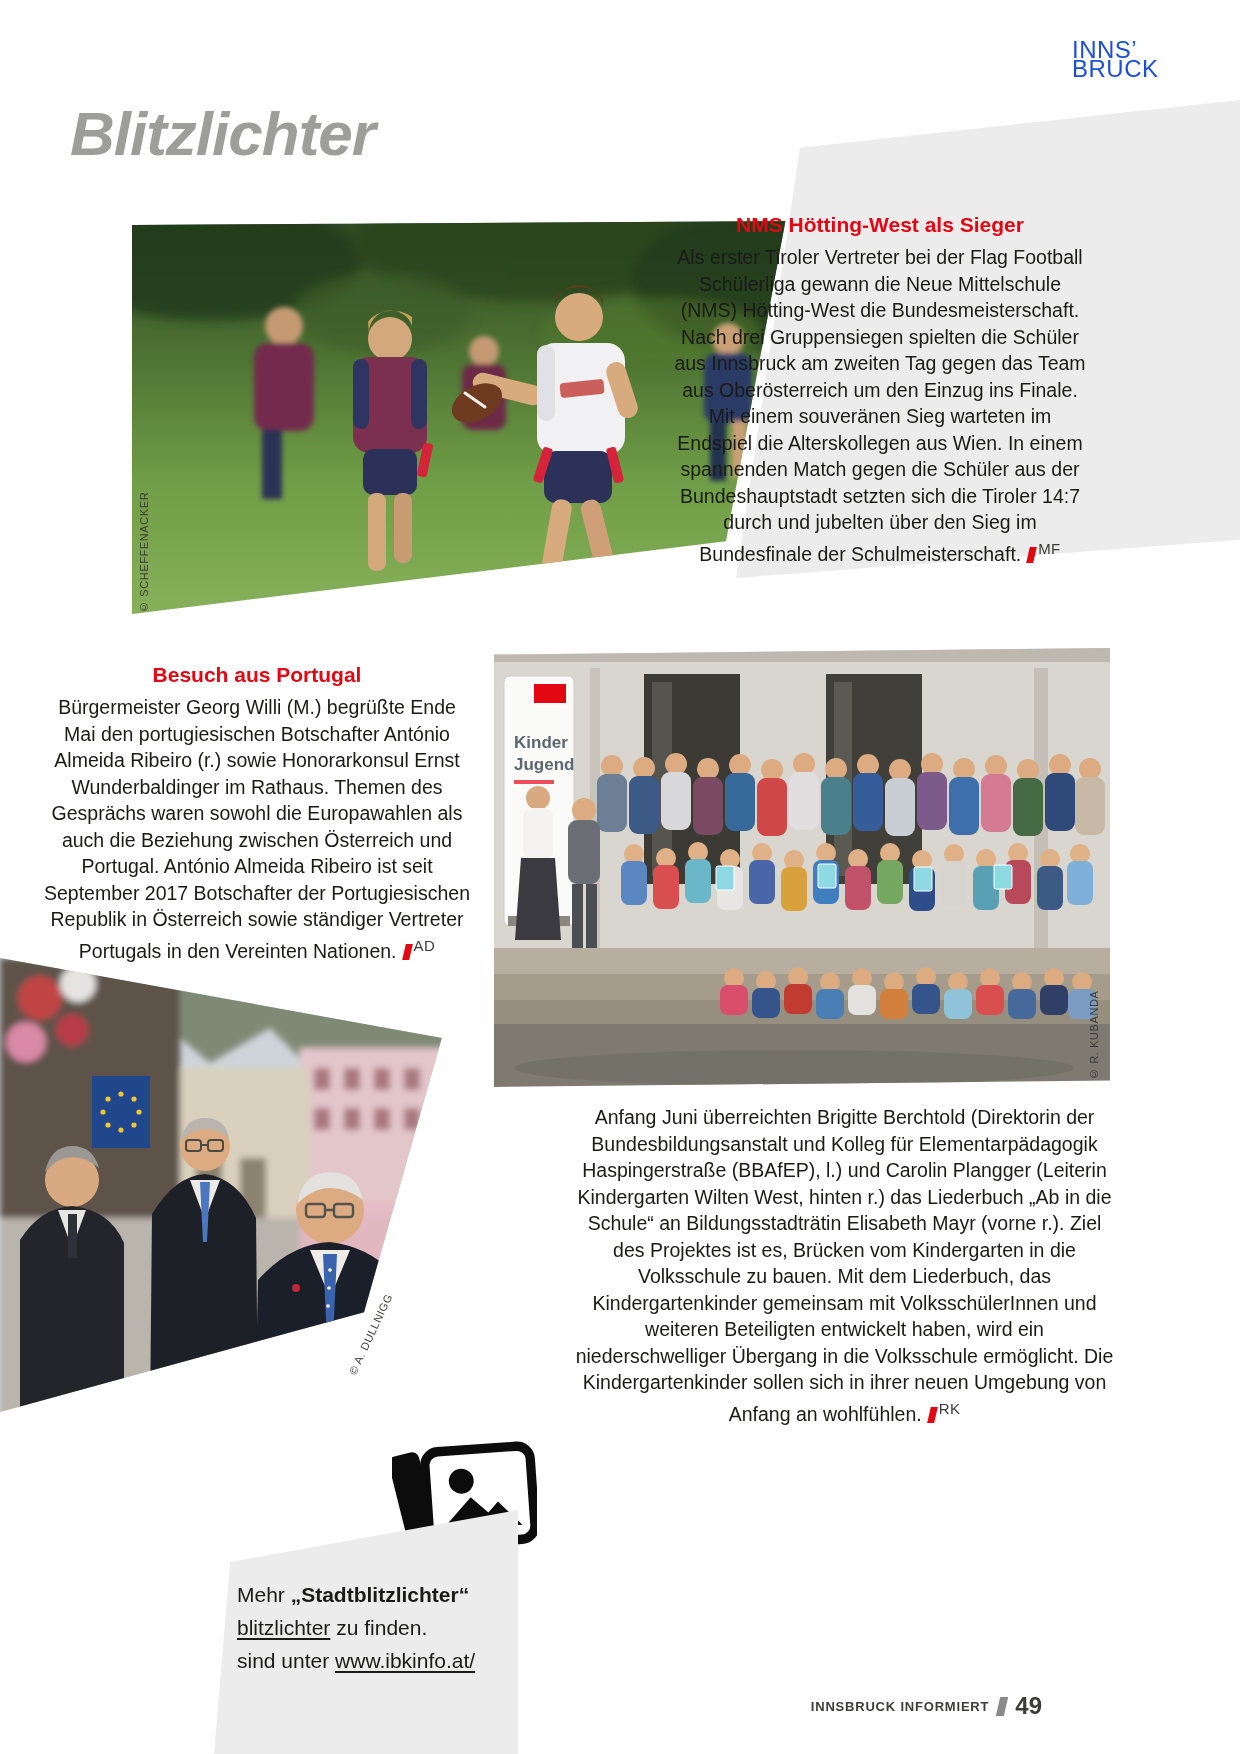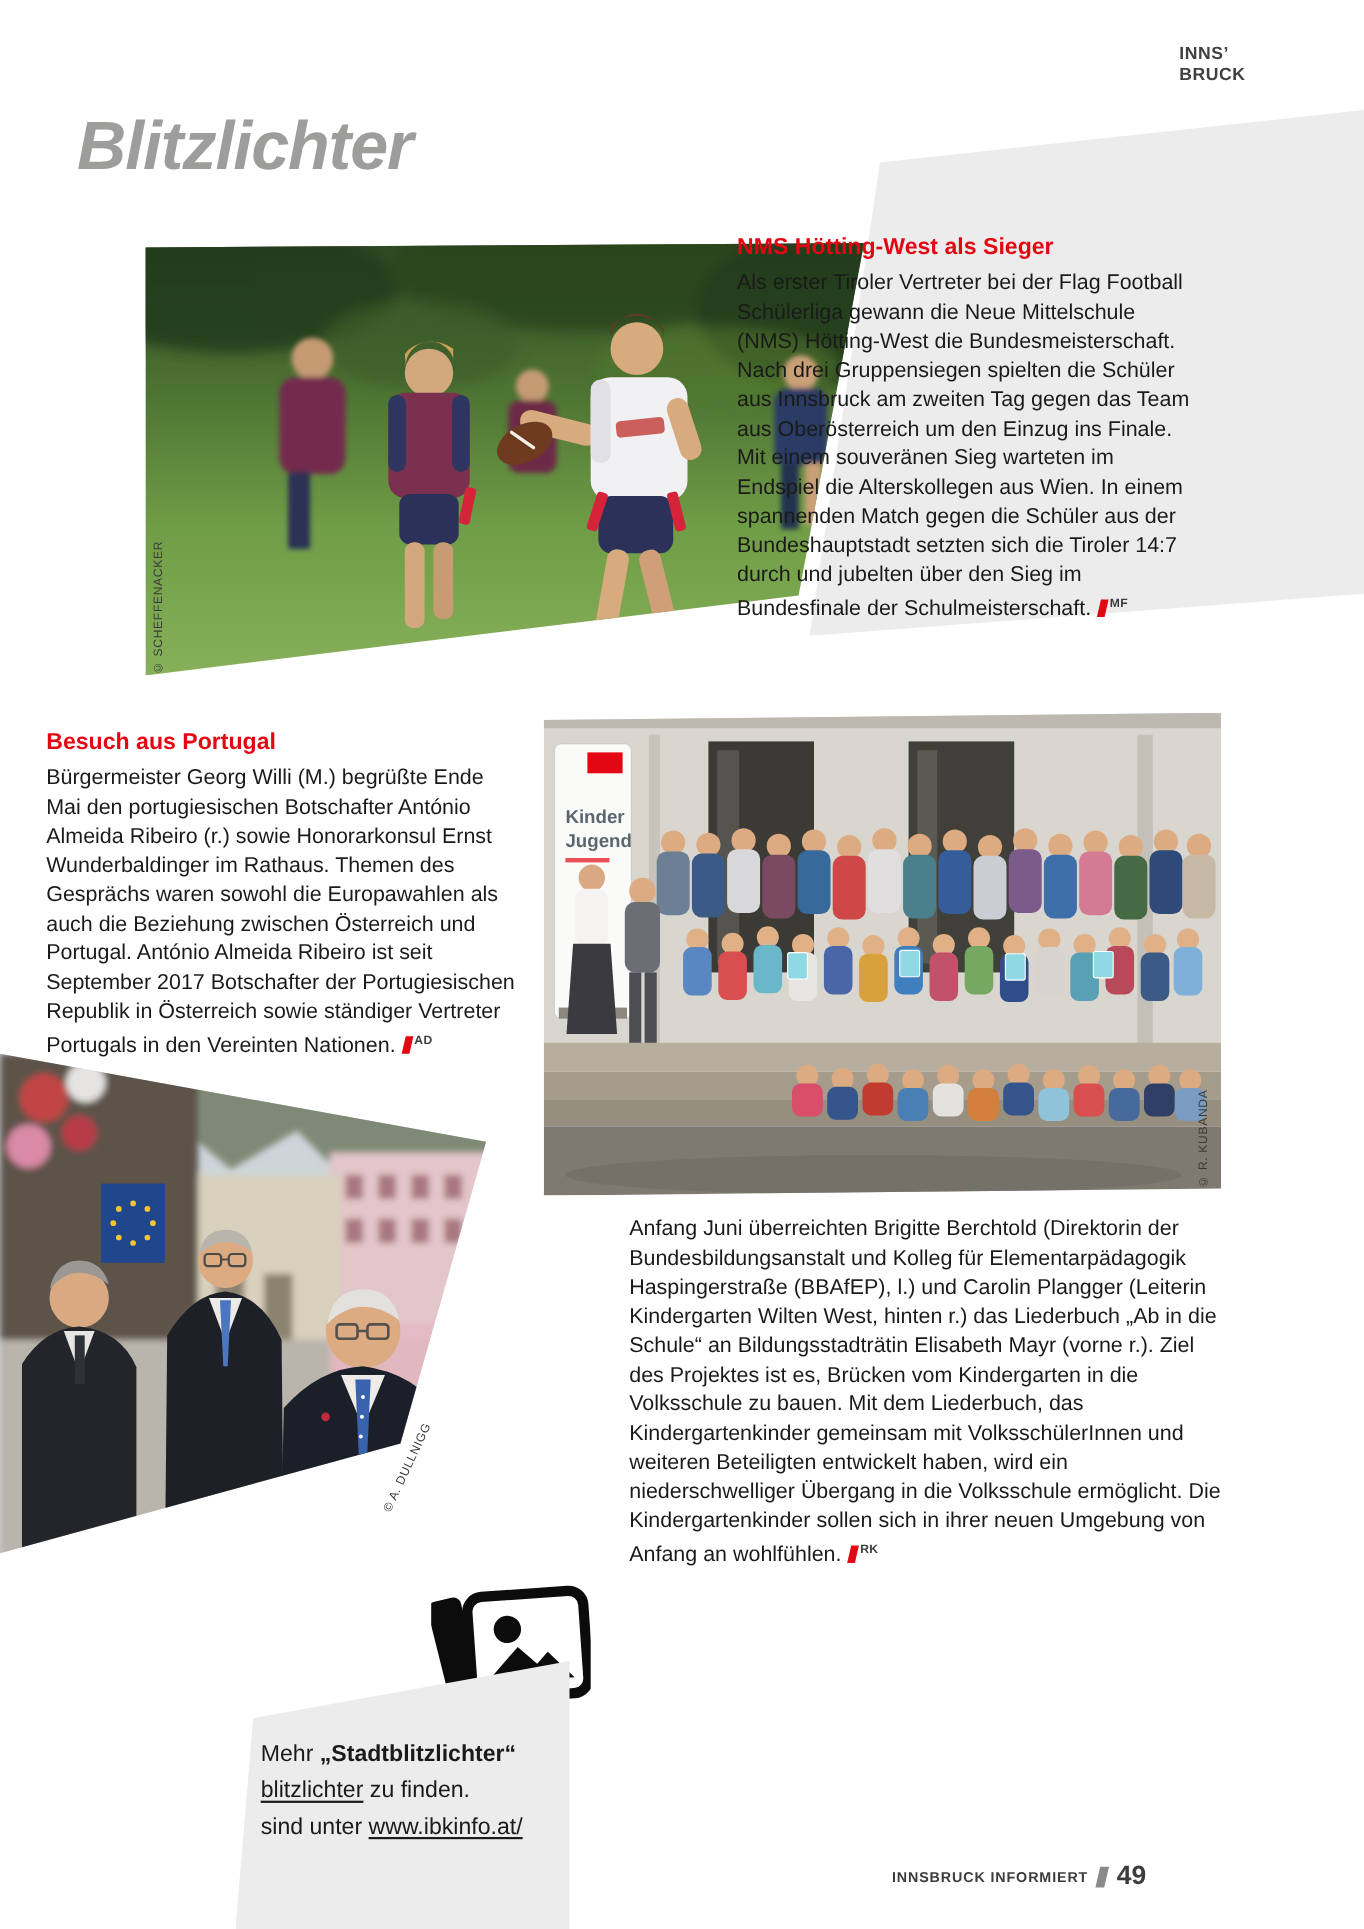--- a/index.html
+++ b/index.html
@@ -1,42 +1,42 @@
 <!DOCTYPE html>
 <html><head>
 <meta charset="utf-8">
 <style>
   html,body{margin:0;padding:0;background:#fff;}
   .page{position:relative;width:1240px;height:1754px;background:#ffffff;overflow:hidden;
         font-family:"Liberation Sans","DejaVu Sans",sans-serif;color:#1a1a18;}
 
   
-  .logo{position:absolute;left:1072px;top:40px;font-weight:700;font-size:16px;line-height:19px;
-        letter-spacing:.5px;color:#404040;}
+  .logo{position:absolute;left:1072px;top:40px;font-weight:400;font-size:24px;line-height:19px;
+        letter-spacing:.5px;color:#1d4ed8;}
   .page-title{position:absolute;left:70px;top:98px;font-size:62px;font-style:italic;font-weight:800;
         color:#9d9d9c;letter-spacing:-1px;}
 
   
   .graybox{position:absolute;background:#ececec;}
   #nms-bg{left:736px;top:100px;width:504px;height:478px;
         clip-path:polygon(12.7% 10%,100% 0,100% 92%,0 100%);}
   #promo-bg{left:214px;top:1510px;width:304px;height:244px;
         clip-path:polygon(5.3% 21.3%,100% 0,100% 100%,0 100%);}
 
   
-  .article{position:absolute;}
+  .article{position:absolute;text-align:center;}
   .article h2{margin:0 0 7px 0;font-size:21px;line-height:25px;font-weight:700;color:#e30613;}
   .article p{margin:0;font-size:19.5px;line-height:26.5px;color:#1a1a18;}
   #a-nms{left:670px;top:212px;width:420px;}
   #a-portugal{left:42px;top:662px;width:430px;}
   #a-lieder{left:572px;top:1104px;width:545px;}
 
   .mark{display:inline-block;width:7px;height:16px;background:#e30613;
         transform:skewX(-13deg);margin:0 3px 0 7px;vertical-align:-2px;}
-  .initials{font-size:11px;font-weight:700;color:#3c3c3b;vertical-align:7px;letter-spacing:.4px;}
+  .initials{font-size:15px;font-weight:400;color:#3c3c3b;vertical-align:7px;letter-spacing:.4px;}
 
   
   .photo{position:absolute;overflow:hidden;text-align:center;}
   .photo svg{display:block;width:100%;height:100%;}
   #ph-football{left:132px;top:221px;width:660px;height:393px;
         clip-path:polygon(0 1%,99% 0,90% 81.5%,0 100%);}
   #ph-kids{left:494px;top:648px;width:616px;height:439px;
         clip-path:polygon(0 1.5%,100% 0,100% 98.5%,0 100%);}
   #ph-men{left:0;top:958px;width:445px;height:460px;
         clip-path:polygon(0 0,99.3% 17.4%,81.8% 77%,0 98.7%);}

